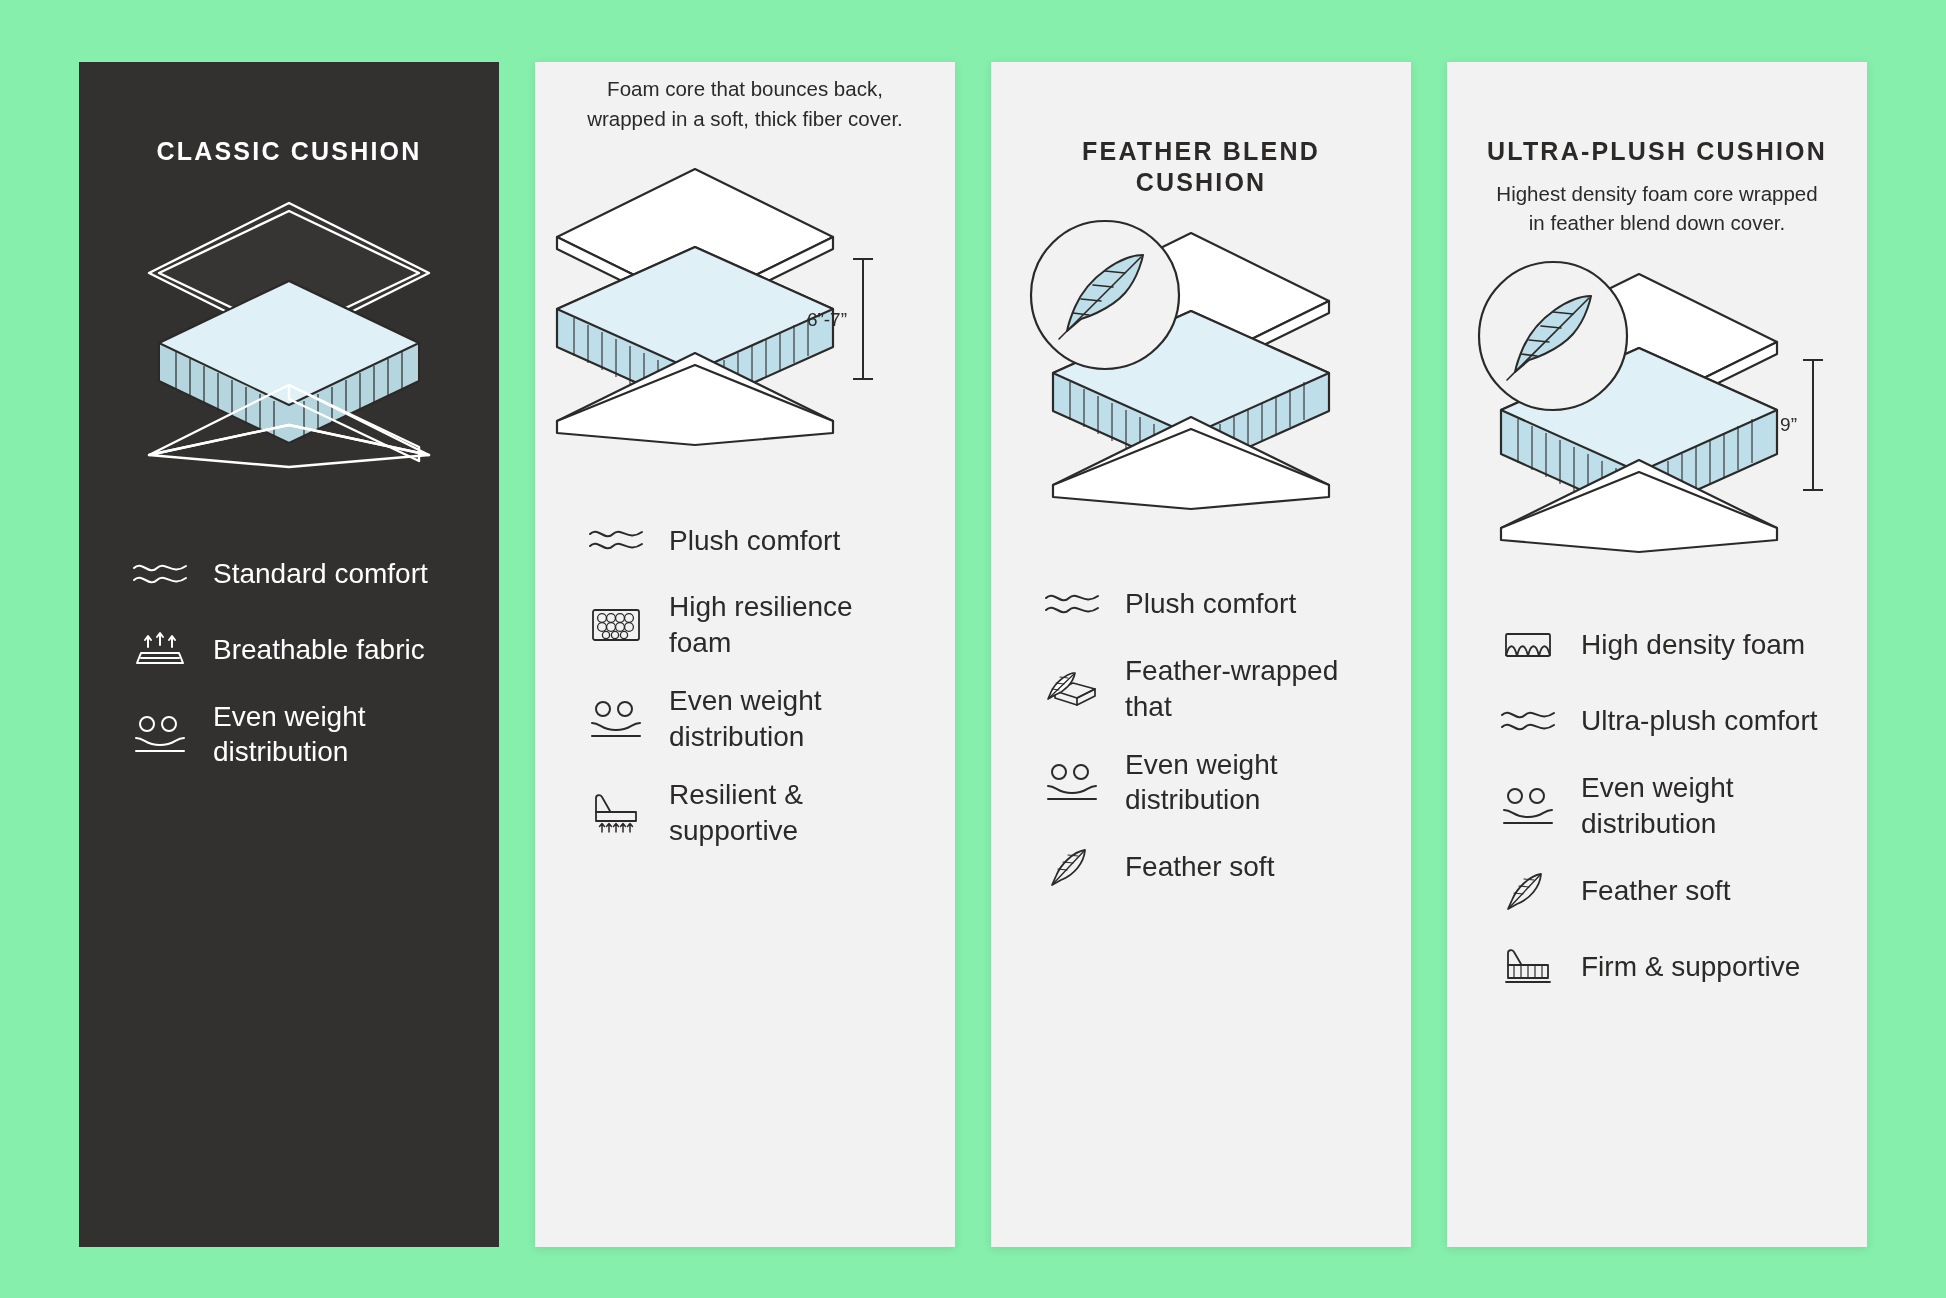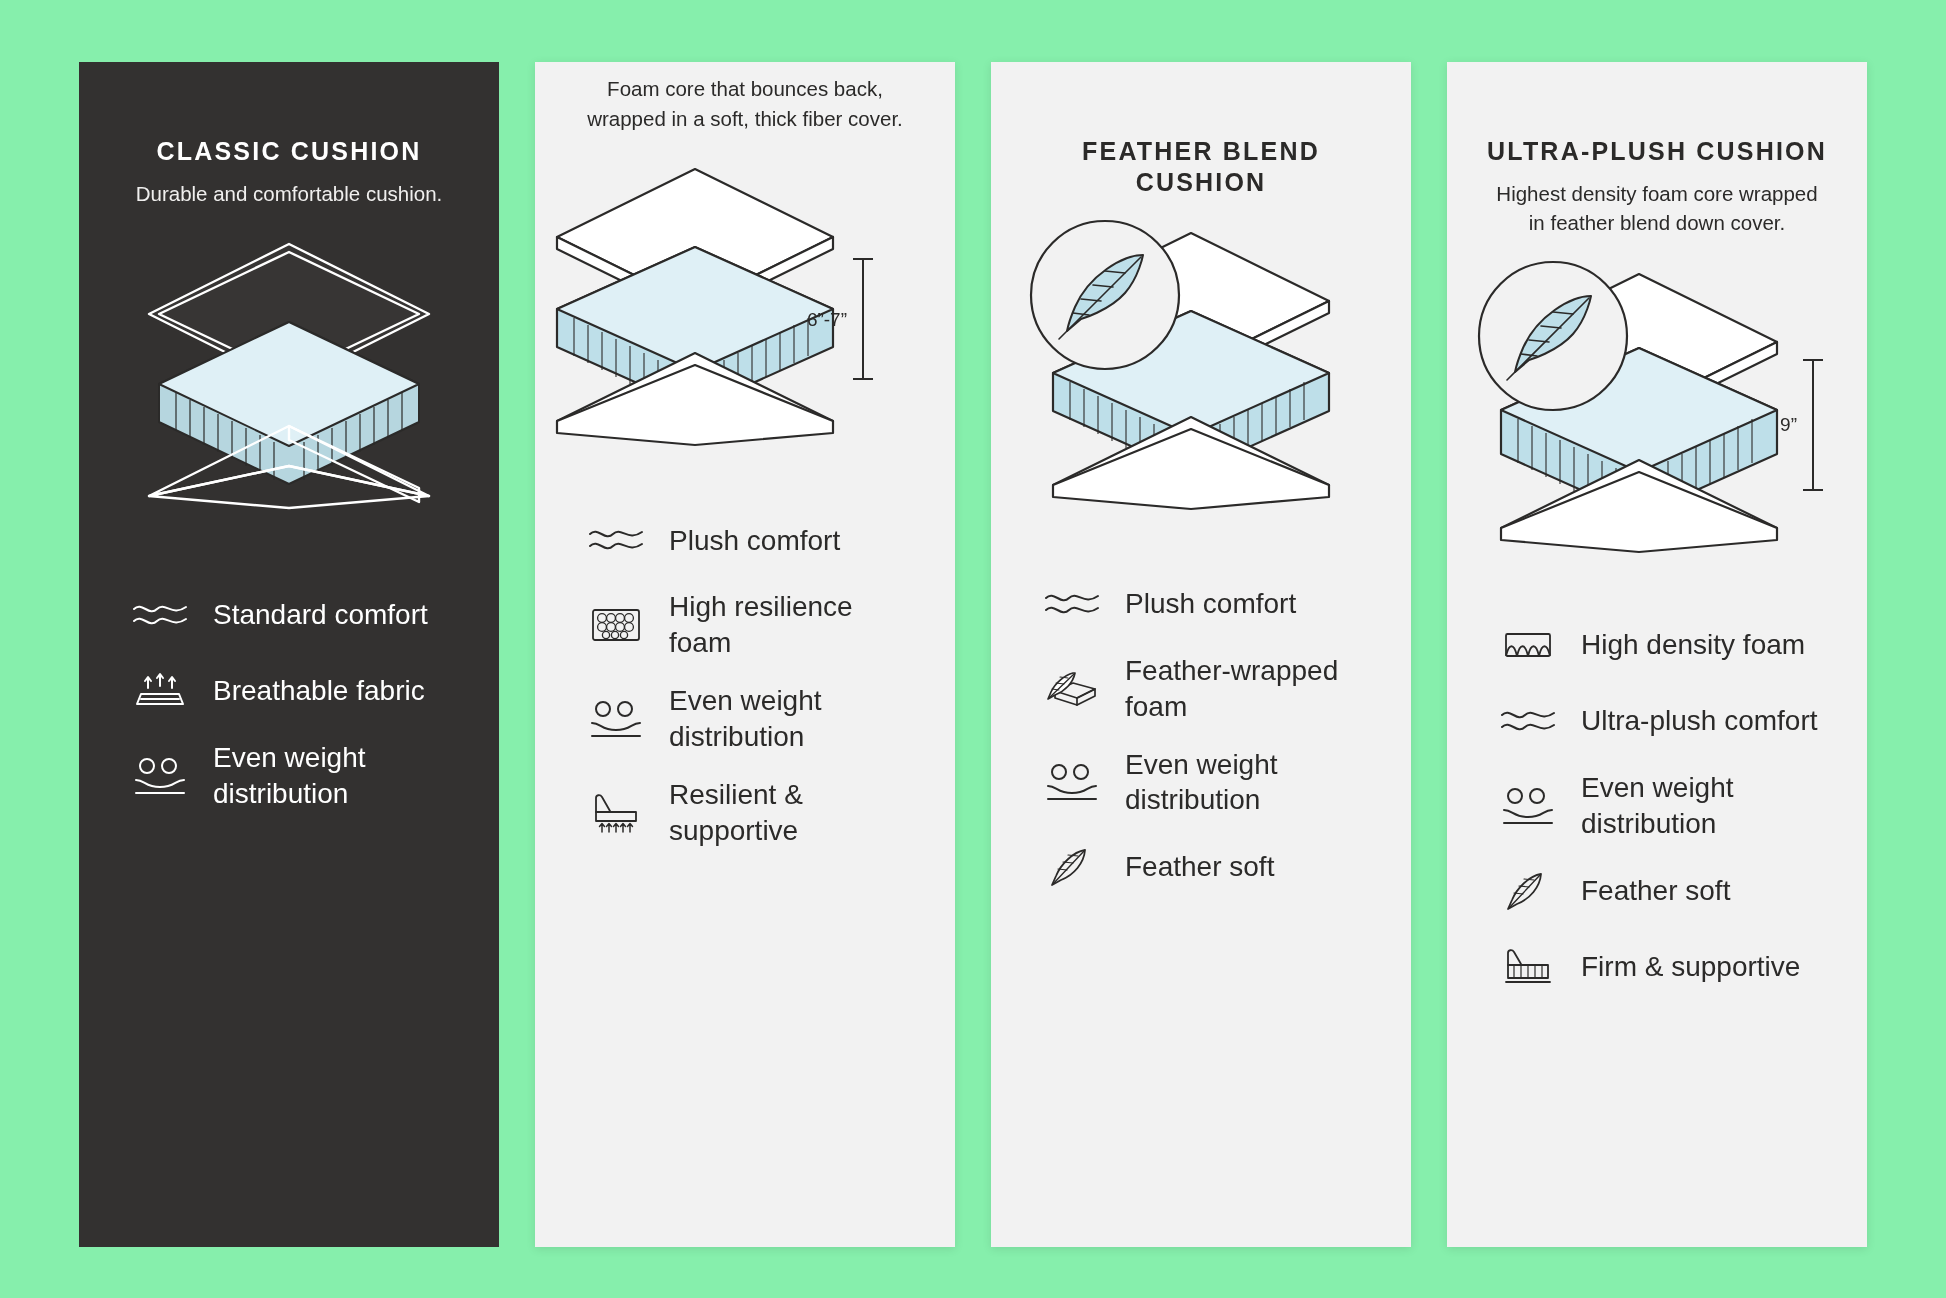--- a/index.html
+++ b/index.html
@@ -110,21 +110,20 @@
 </head>
 <body>
 
 <div class="board">
   <div class="cards">
 
     <div class="card dark">
       <div class="title-wrap">
         <h2 class="card-title">CLASSIC CUSHION</h2>
       </div>
-      <p class="card-desc">Durable and comfortable cushion.</p>
 
       <div class="art">
         <svg width="330" height="300" viewBox="0 0 330 300">
           <g fill="none" stroke="#ffffff" stroke-width="2.4" stroke-linejoin="round">
 
             <polygon points="165,18 305,88 165,158 25,88" fill="#ffffff" fill-opacity="0.02"></polygon>
             <polygon points="165,26 295,88 165,150 35,88" fill="none"></polygon>
 
             <g>
               <polygon points="165,96 295,158 295,196 165,258 35,196 35,158" fill="#bedfe9" fill-opacity="0.95" stroke="#2b2a29" stroke-width="2"></polygon>
@@ -358,21 +357,21 @@
           <span class="ficon">
             <svg width="58" height="44" viewBox="0 0 58 44" fill="none" stroke="#2b2a29" stroke-width="1.7" stroke-linejoin="round" stroke-linecap="round">
               <path d="M12 24 L30 16 L52 22 L34 31 Z"></path>
               <path d="M12 24 L12 31 L34 38 L34 31"></path>
               <path d="M34 31 L52 22 L52 29 L34 38"></path>
               <path d="M30 6 C22 8, 12 16, 8 25 L5 32 L12 28 C22 24, 30 16, 32 6 Z" fill="#ffffff"></path>
               <path d="M31 7 L6 31" stroke-width="1.3"></path>
               <path d="M25 11 L17 10 M21 17 L13 16 M16 23 L9 22" stroke-width="1.1"></path>
             </svg>
           </span>
-          <span class="flabel">Feather-wrapped foam</span>
+          <span class="flabel">Feather-wrapped that</span>
         </div>
         <div class="feature">
           <span class="ficon">
             <svg width="58" height="42" viewBox="0 0 58 42" fill="none" stroke="#2b2a29" stroke-width="2" stroke-linecap="round">
               <circle cx="16" cy="11" r="7"></circle>
               <circle cx="38" cy="11" r="7"></circle>
               <path d="M5 25 C14 25, 14 32, 29 32 C44 32, 44 25, 53 25"></path>
               <line x1="5" y1="38" x2="53" y2="38"></line>
             </svg>
           </span>

